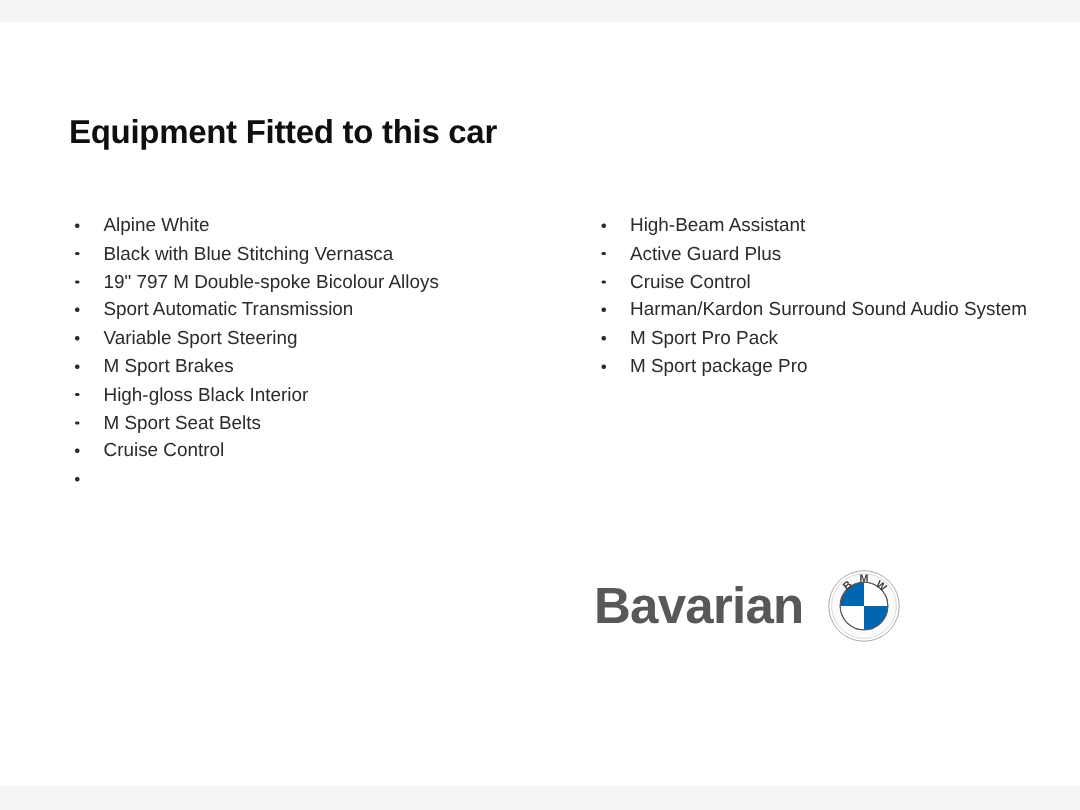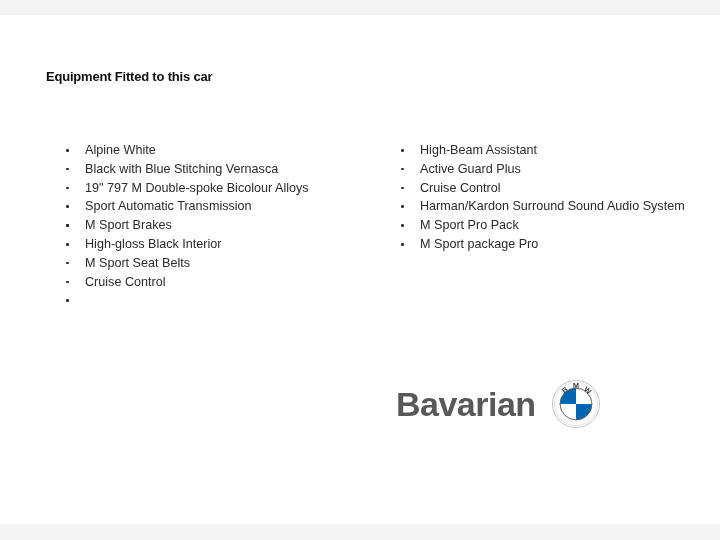--- a/index.html
+++ b/index.html
@@ -39,41 +39,41 @@
     position: absolute;
     left: 0;
     top: 15px;
     width: 720px;
     height: 509px;
   }
   .page-title {
     position: absolute;
     left: 46px;
     top: 45px;
-    font-size: 13px;
+    font-size: 22px;
     font-weight: bold;
     color: #0f0f0f;
     letter-spacing: -0.2px;
     white-space: nowrap;
   }
   .columns {
     position: absolute;
     left: 0;
     top: 0;
     width: 720px;
   }
   .equip-col {
     position: absolute;
     top: 126px;
     margin: 0;
     padding: 0;
     list-style: none;
   }
   .col-left {
-    left: 62px;
+    left: 46px;
     width: 320px;
   }
   .col-right {
     left: 397px;
     width: 290px;
   }
   .equip-item {
     position: relative;
     padding-left: 23px;
     font-size: 12.6px;
@@ -147,20 +147,21 @@
         <li class="equip-item">
           <span class="bullet-dot"></span>
           <span>19" 797 M Double-spoke Bicolour Alloys</span>
         </li>
         <li class="equip-item">
           <span class="bullet-dot"></span>
           <span>Sport Automatic Transmission</span>
         </li>
         <li class="equip-item">
           <span class="bullet-dot"></span>
+          <span>Variable Sport Steering</span>
         </li>
         <li class="equip-item">
           <span class="bullet-dot"></span>
           <span>M Sport Brakes</span>
         </li>
         <li class="equip-item">
           <span class="bullet-dot"></span>
           <span>High-gloss Black Interior</span>
         </li>
         <li class="equip-item">

